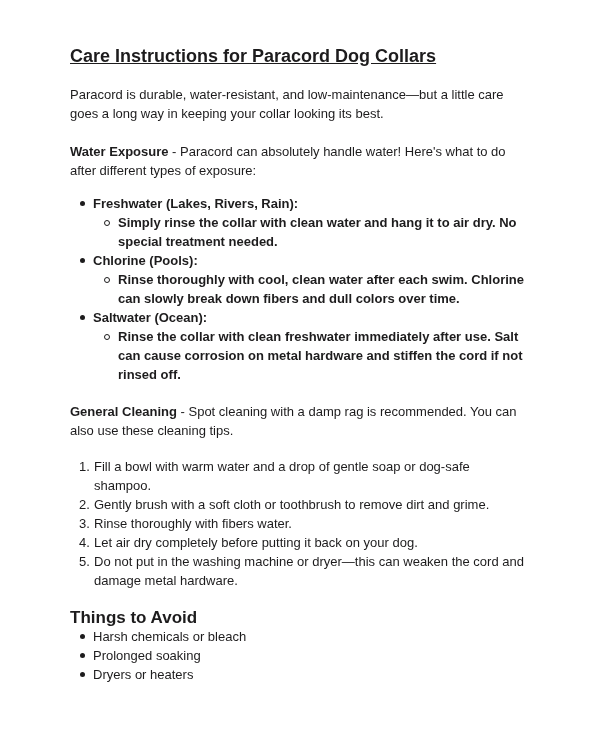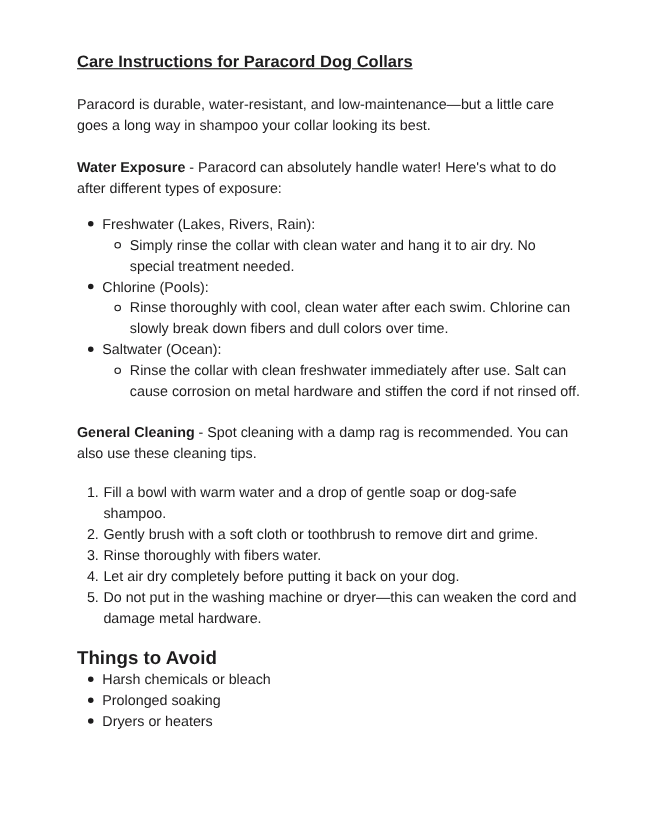--- a/index.html
+++ b/index.html
@@ -14,37 +14,37 @@
     -webkit-font-smoothing: antialiased;
   }
   .page {
     width: 600px;
     height: 750px;
     padding: 47px 70px;
     overflow: hidden;
     background: #ffffff;
   }
   .title {
-    font-size: 15px;
+    font-size: 18px;
     font-weight: 700;
     line-height: 19px;
     text-decoration: underline;
     margin-bottom: 19px;
     color: #1d1c1d;
   }
   .para { margin-bottom: 19px; }
   .para-we { margin-bottom: 14px; }
   .para-gc { margin-bottom: 17px; }
   strong { font-weight: 700; }
   .subhead {
     font-size: 17px;
     font-weight: 700;
     line-height: 19px;
   }
-  .water-list { margin-bottom: 18px; }
+  .water-list { margin-bottom: 18px; font-weight: bold; }
   .li1 { position: relative; padding-left: 23px; }
   .marker-dot {
     position: absolute;
     left: 10px;
     top: 7px;
     width: 5px;
     height: 5px;
     border-radius: 50%;
     background: currentColor;
   }
@@ -68,21 +68,21 @@
     top: 0;
   }
 </style>
 </head>
 <body>
 
 <div class="page">
 
   <h1 class="title">Care Instructions for Paracord Dog Collars</h1>
 
-  <p class="para">Paracord is durable, water-resistant, and low-maintenance—but a little care goes a long way in shampoo your collar looking its best.</p>
+  <p class="para">Paracord is durable, water-resistant, and low-maintenance—but a little care goes a long way in keeping your collar looking its best.</p>
 
   <p class="para para-we"><strong>Water Exposure</strong><span> - Paracord can absolutely handle water! Here's what to do after different types of exposure:</span></p>
 
   <div class="water-list">
 
     <div class="li1">
       <span class="marker-dot"></span>
       <span>Freshwater (Lakes, Rivers, Rain):</span>
       <div class="li2">
         <span class="marker-circle"></span>

